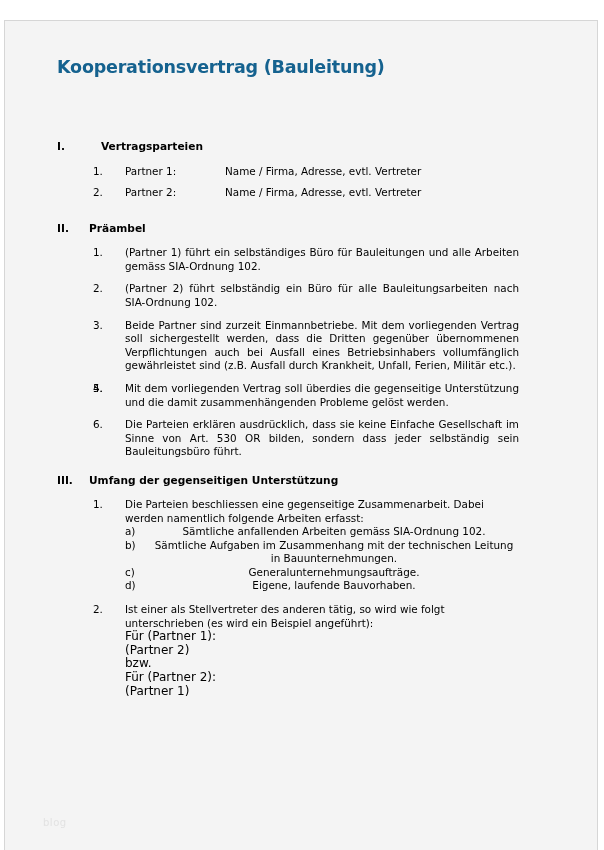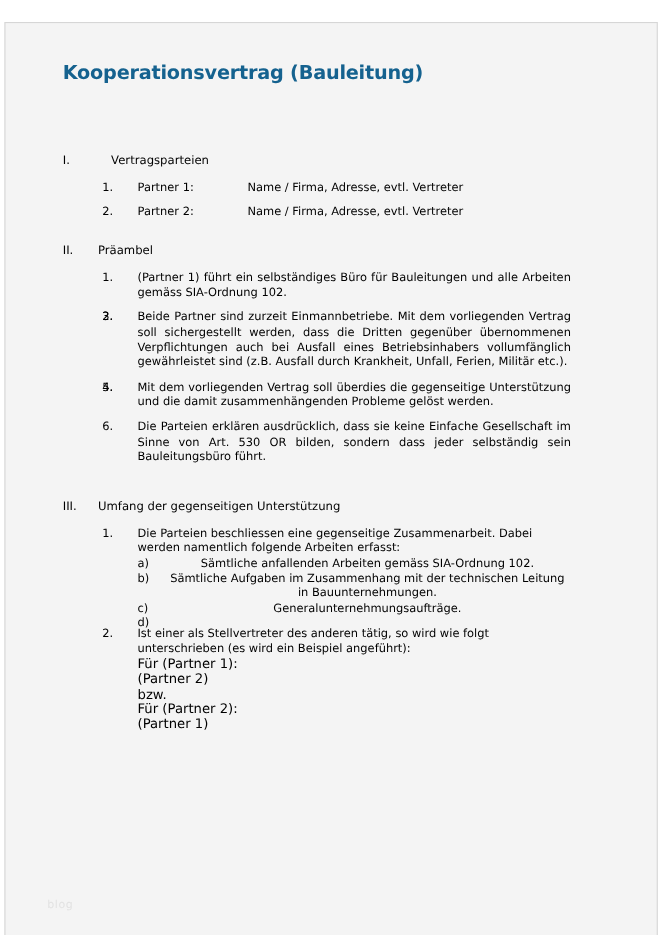--- a/index.html
+++ b/index.html
@@ -46,21 +46,21 @@
 
   
   .section {
     position: relative;
     padding-left: 52px;
     margin-top: 0;
   }
   .section-head {
     position: relative;
     font-size: 10.6px;
-    font-weight: normal;
+    font-weight: bold;
     color: #000000;
     line-height: 14px;
     white-space: nowrap;
   }
   .section-head .rn {
     display: inline-block;
     width: 32px;
   }
   .section-head.wide-tab .rn {
     width: 44px;
@@ -173,40 +173,41 @@
       <div class="section-head">
         <span class="rn">II.</span><span>Präambel</span>
       </div>
       <div class="num-list">
         <div class="num-item" style="margin-top:11px;">
           <span class="marker">1.</span>
           <span class="para">(Partner 1) führt ein selbständiges Büro für Bauleitungen und alle Arbeiten gemäss SIA-Ordnung 102.</span>
         </div>
         <div class="num-item">
           <span class="marker">2.</span>
+          <span class="para">(Partner 2) führt selbständig ein Büro für alle Bauleitungsarbeiten nach SIA-Ordnung 102.</span>
         </div>
         <div class="num-item">
           <span class="marker">3.</span>
           <span class="para">Beide Partner sind zurzeit Einmannbetriebe. Mit dem vorliegenden Vertrag soll sichergestellt werden, dass die Dritten gegenüber übernommenen Verpflichtungen auch bei Ausfall eines Betriebsinhabers vollumfänglich gewährleistet sind (z.B. Ausfall durch Krankheit, Unfall, Ferien, Militär etc.).</span>
         </div>
         <div class="num-item">
           <span class="marker">4.</span>
         </div>
         <div class="num-item">
           <span class="marker">5.</span>
           <span class="para">Mit dem vorliegenden Vertrag soll überdies die gegenseitige Unterstützung und die damit zusammenhängenden Probleme gelöst werden.</span>
         </div>
         <div class="num-item">
           <span class="marker">6.</span>
           <span class="para">Die Parteien erklären ausdrücklich, dass sie keine Einfache Gesellschaft im Sinne von Art. 530 OR bilden, sondern dass jeder selbständig sein Bauleitungsbüro führt.</span>
         </div>
       </div>
     </div>
 
-    <div class="section" style="margin-top:31px;">
+    <div class="section" style="margin-top:14px;">
       <div class="section-head">
         <span class="rn">III.</span><span>Umfang der gegenseitigen Unterstützung</span>
       </div>
       <div class="num-list">
 
         <div class="num-item" style="margin-top:11px;">
           <span class="marker">1.</span>
           <span class="para no-just">Die Parteien beschliessen eine gegenseitige Zusammenarbeit. Dabei werden namentlich folgende Arbeiten erfasst:</span>
           <div class="sub-list">
             <div class="sub-item">
@@ -216,20 +217,21 @@
             <div class="sub-item">
               <span class="smarker">b)</span>
               <span class="stext">Sämtliche Aufgaben im Zusammenhang mit der technischen Leitung in Bauunternehmungen.</span>
             </div>
             <div class="sub-item">
               <span class="smarker">c)</span>
               <span class="stext">Generalunternehmungsaufträge.</span>
             </div>
             <div class="sub-item">
               <span class="smarker">d)</span>
+              <span class="stext">Eigene, laufende Bauvorhaben.</span>
             </div>
           </div>
         </div>
 
         <div class="num-item" style="margin-top:10px;">
           <span class="marker">2.</span>
           <span class="para no-just">Ist einer als Stellvertreter des anderen tätig, so wird wie folgt unterschrieben (es wird ein Beispiel angeführt):</span>
           <span class="plain-line">Für (Partner 1):</span>
           <span class="plain-line">(Partner 2)</span>
           <span class="plain-line">bzw.</span>

